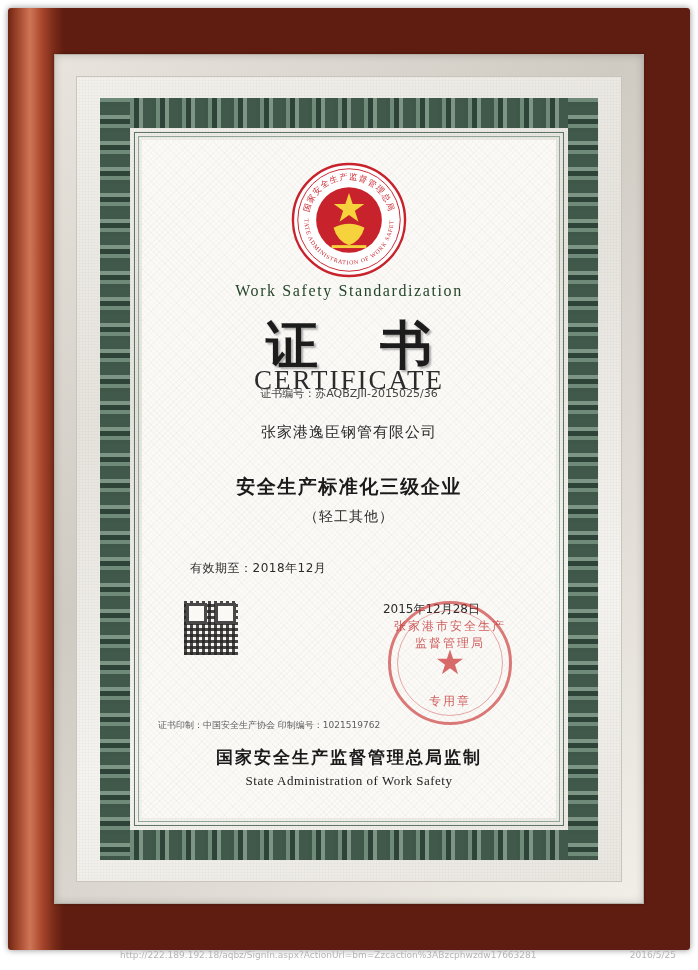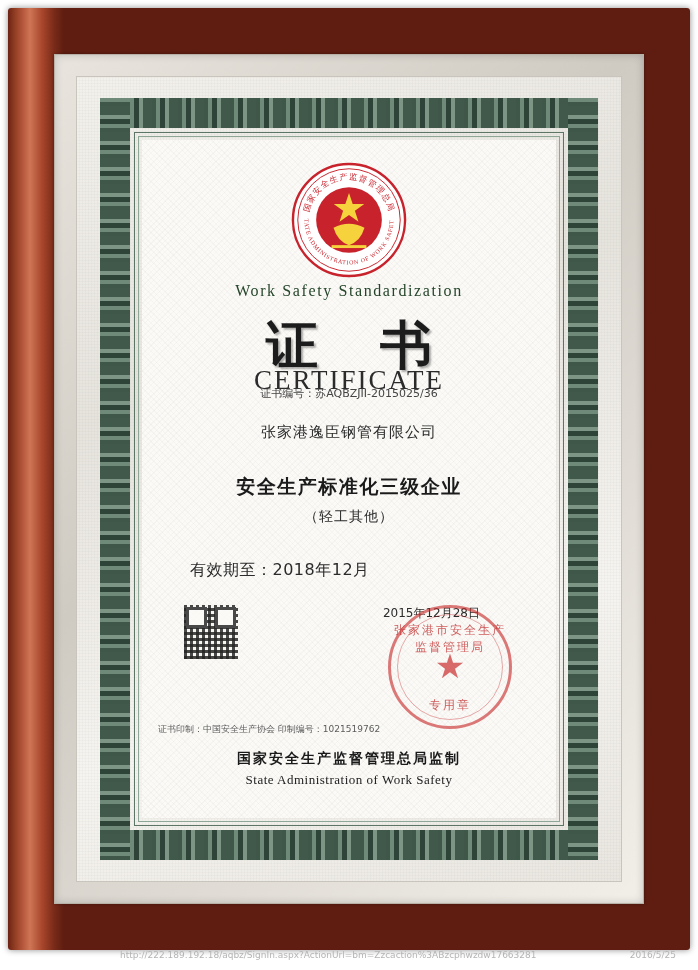--- a/index.html
+++ b/index.html
@@ -243,21 +243,21 @@
     color: #2a2a2a;
     font-family: "DejaVu Sans", sans-serif;
     letter-spacing: 1px;
     white-space: nowrap;
   }
 
   .validity {
     align-self: flex-start;
     margin-left: 48px;
     margin-top: 34px;
-    font-size: 16px;
+    font-size: 12px;
     color: #2b2b2b;
     font-family: "DejaVu Sans", sans-serif;
     letter-spacing: 0.5px;
     white-space: nowrap;
   }
 
   
   .mid-row {
     margin-top: 18px;
     width: 100%;
@@ -336,21 +336,21 @@
     align-self: flex-start;
     margin-left: 16px;
     margin-top: 4px;
     font-size: 9px;
     color: #5c5c5c;
     font-family: "DejaVu Sans", sans-serif;
     white-space: nowrap;
   }
   .issuer-cn {
     margin-top: 14px;
-    font-size: 14px;
+    font-size: 17px;
     font-weight: bold;
     color: #1a1a1a;
     font-family: "DejaVu Sans", sans-serif;
     letter-spacing: 2px;
     white-space: nowrap;
   }
   .issuer-en {
     margin-top: 4px;
     font-size: 13px;
     color: #222;

